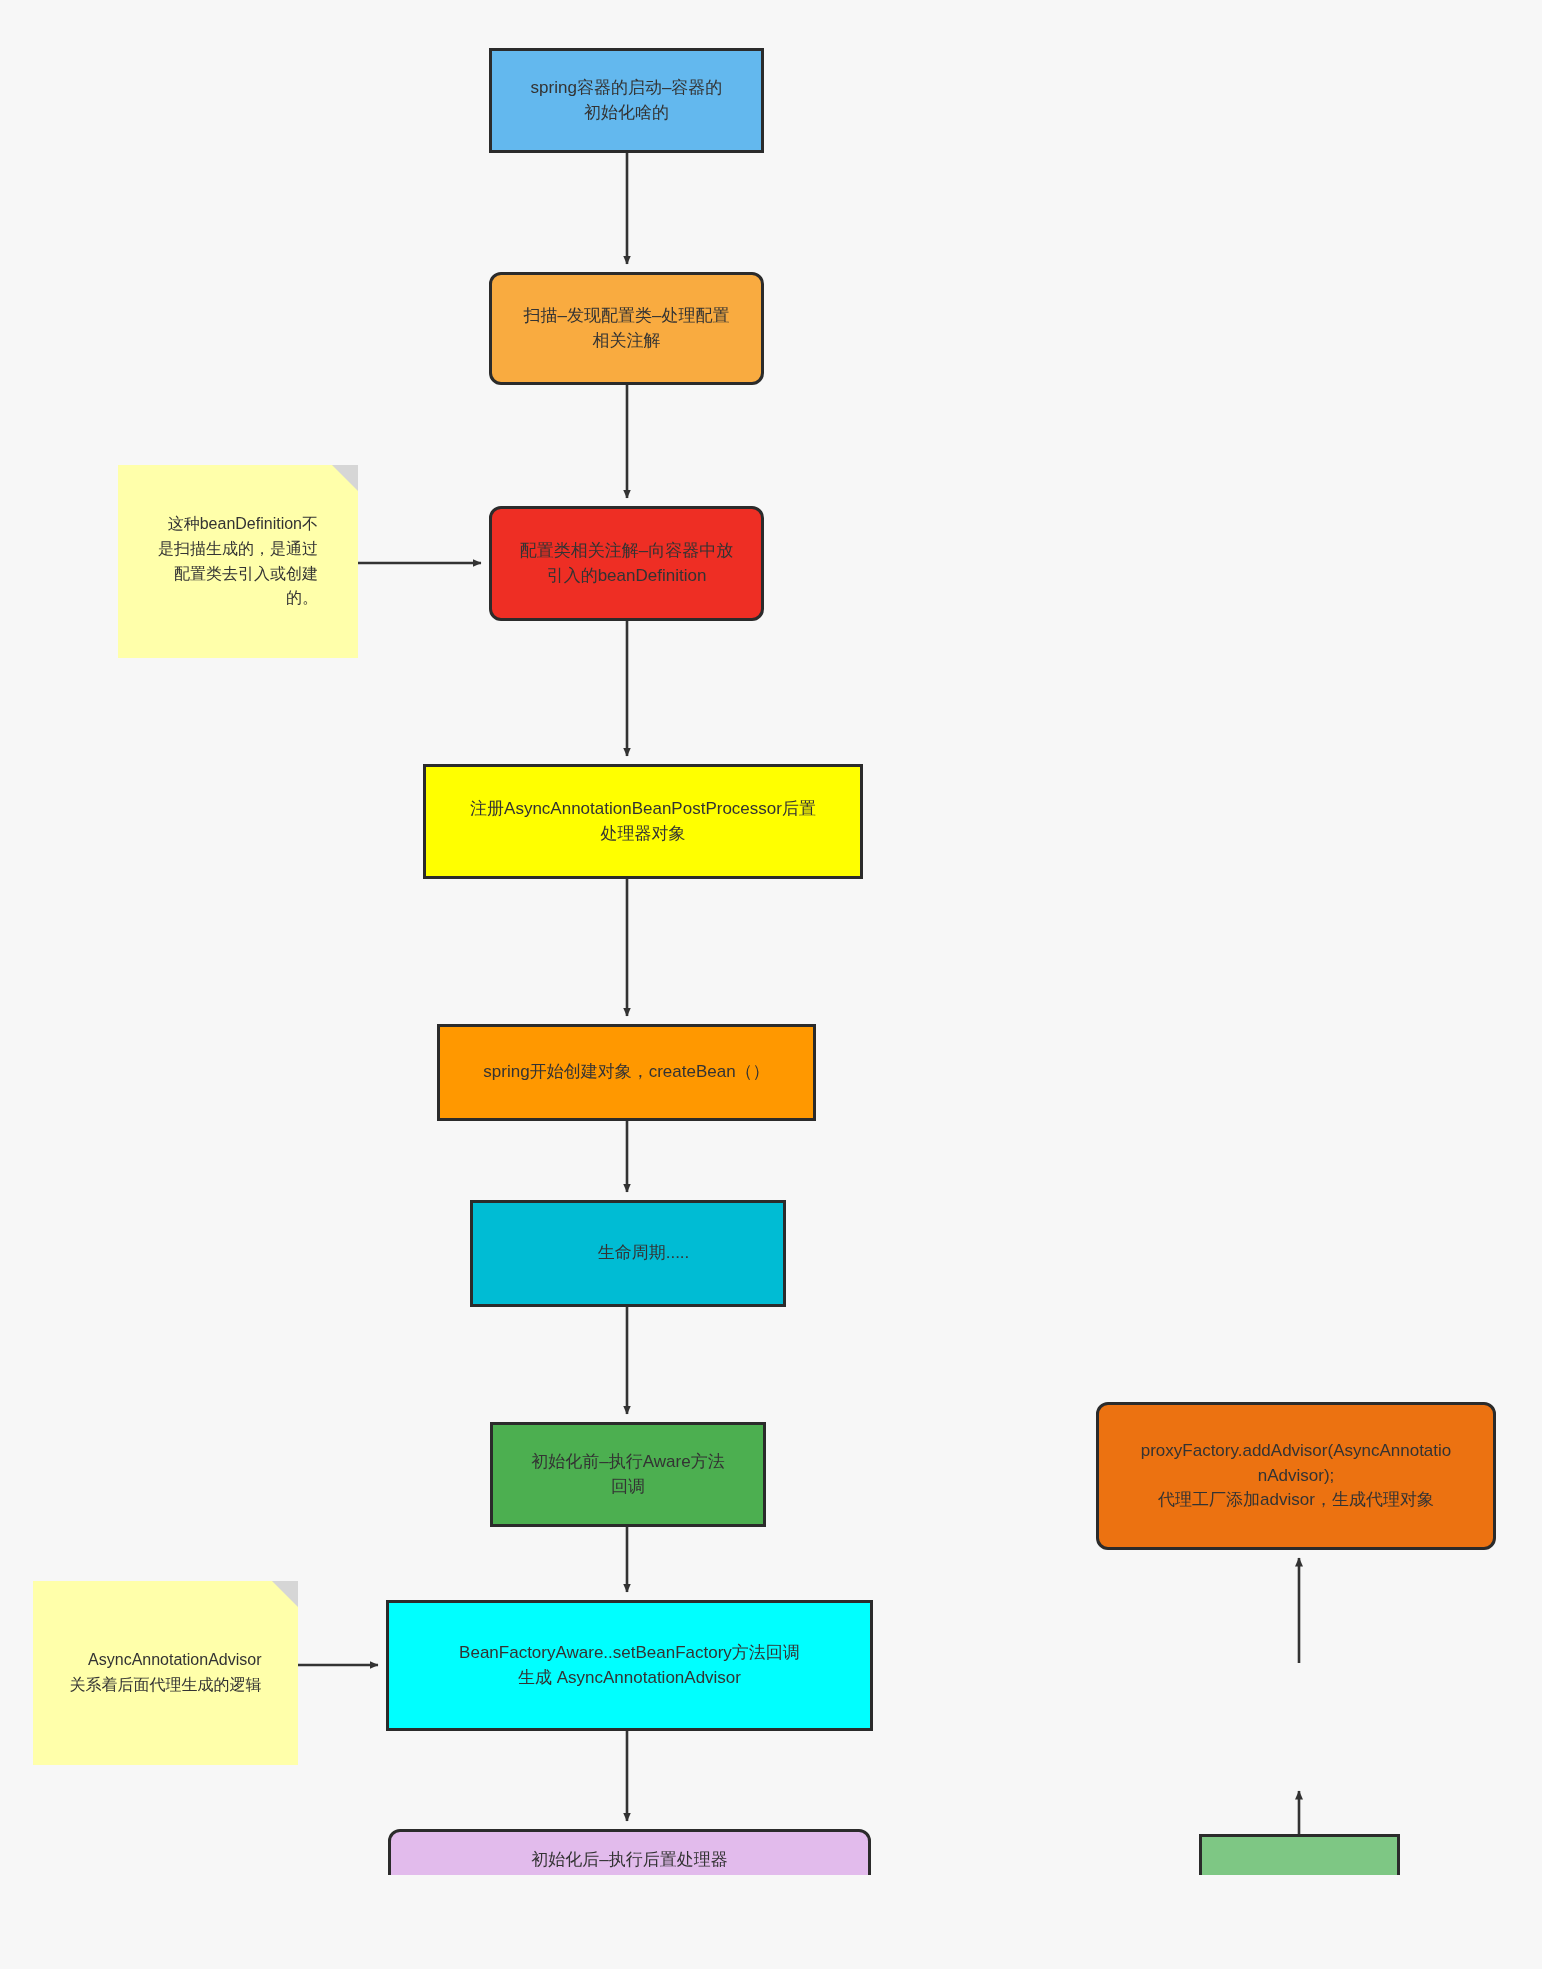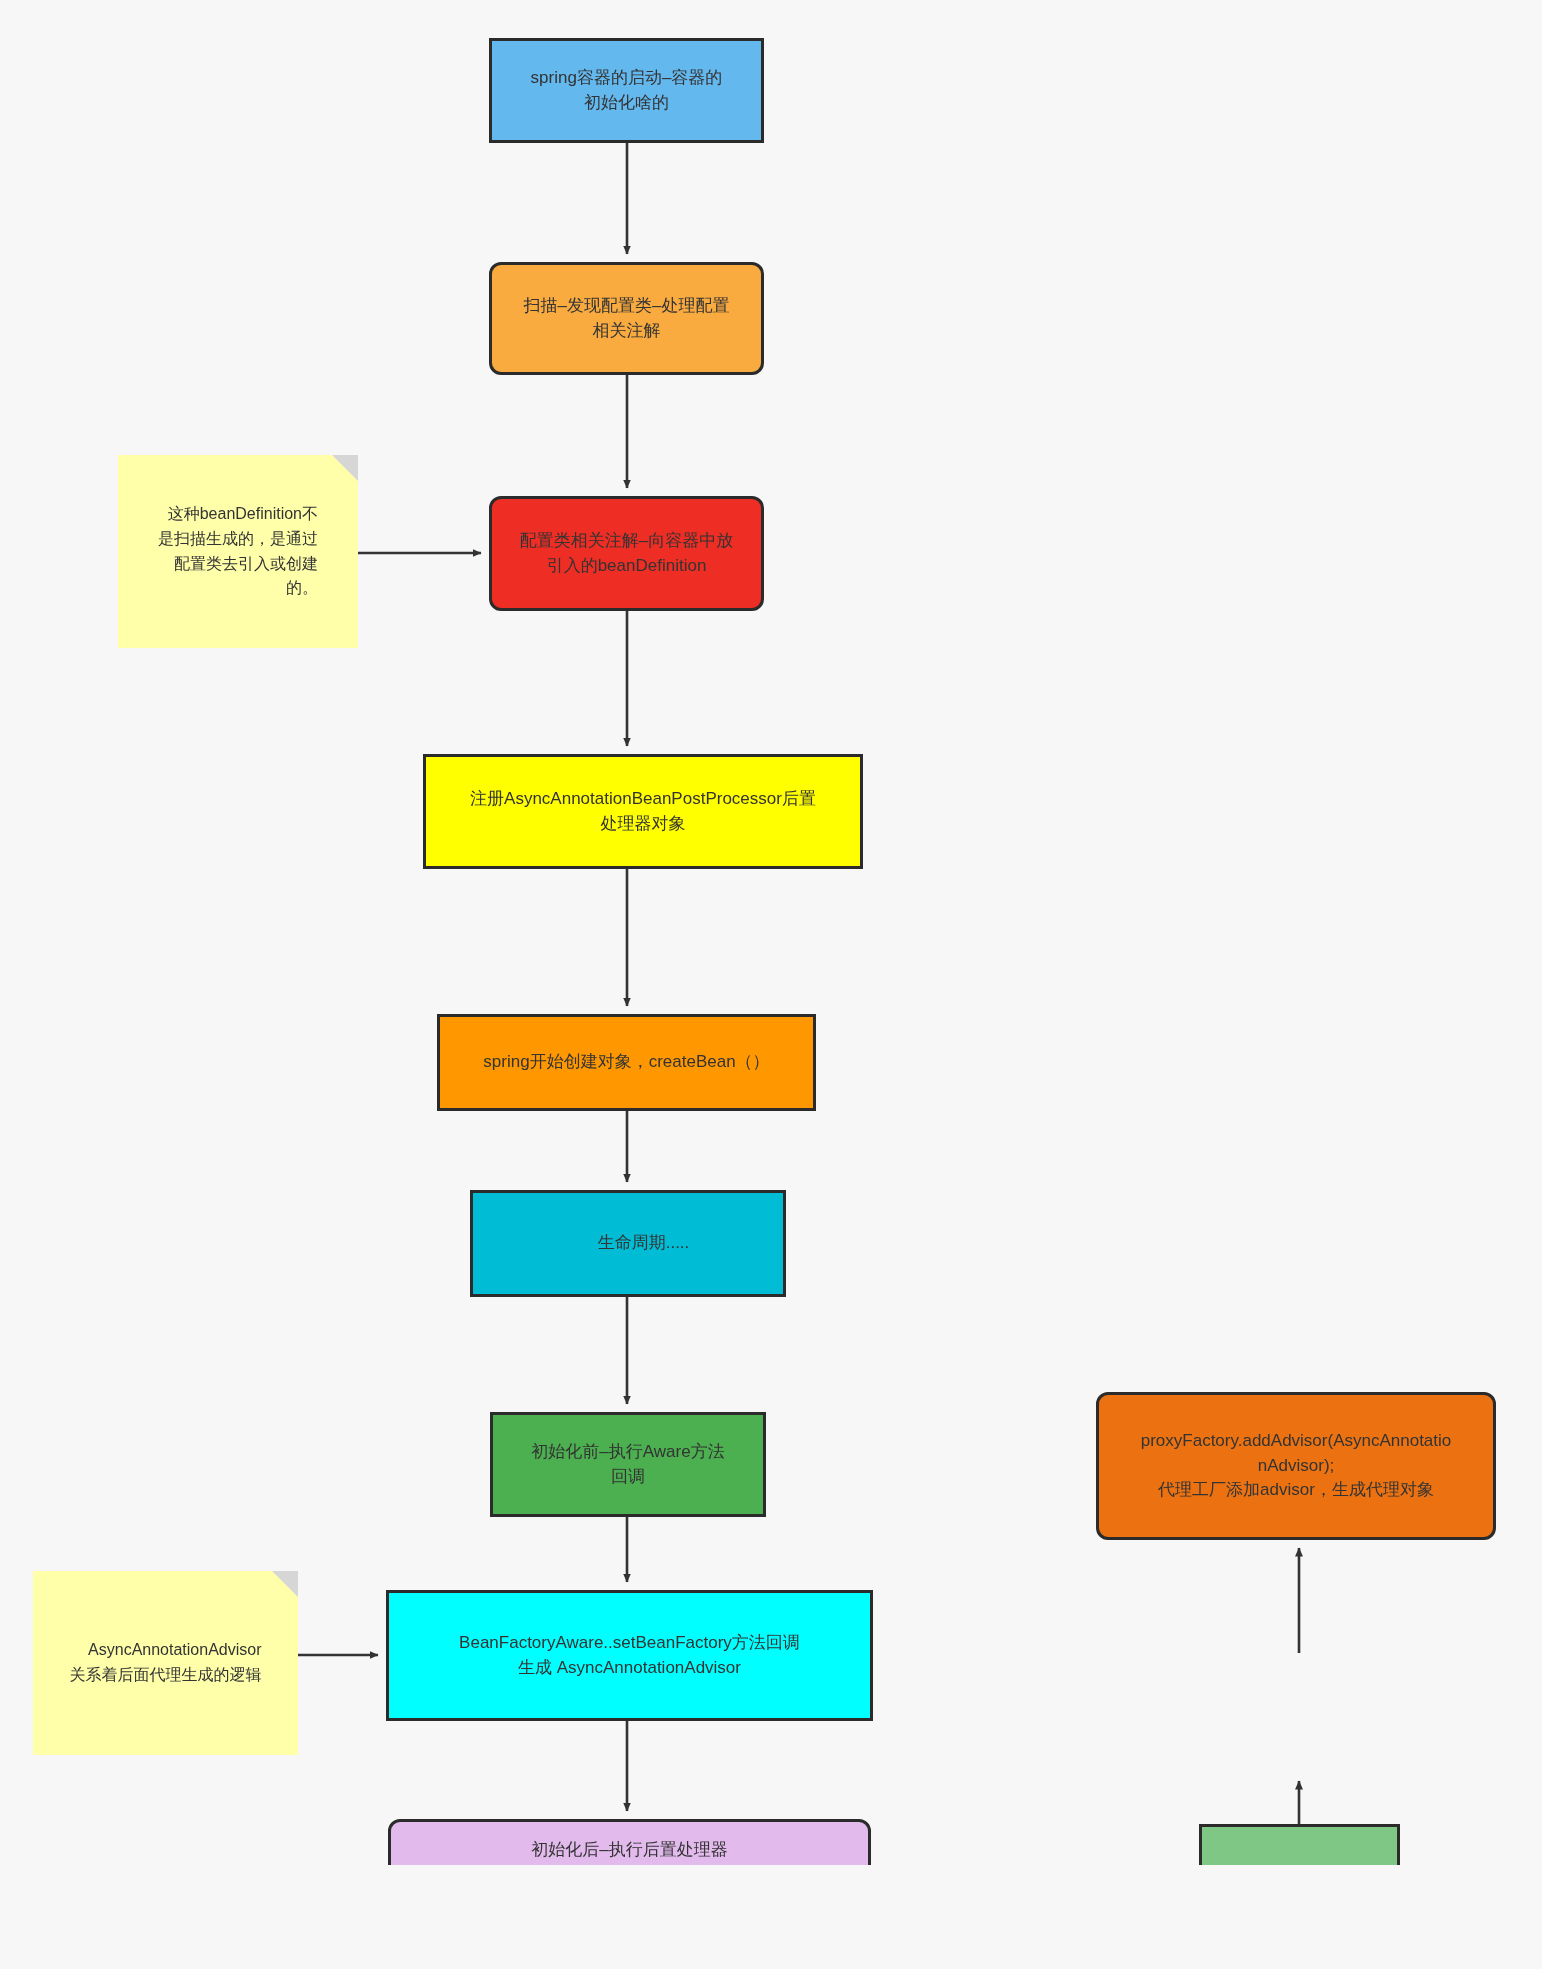--- a/index.html
+++ b/index.html
@@ -9,20 +9,21 @@
   }
   body {
     font-family: "Liberation Sans", "DejaVu Sans", sans-serif;
   }
   #canvas {
     position: relative;
     width: 1542px;
     height: 1865px;
     background: #f7f7f7;
     overflow: hidden;
+    margin-top: 10px;
   }
   .node {
     position: absolute;
     box-sizing: border-box;
     border: 3px solid #2b2b2b;
     display: flex;
     align-items: center;
     justify-content: center;
     text-align: center;
     color: #333333;

